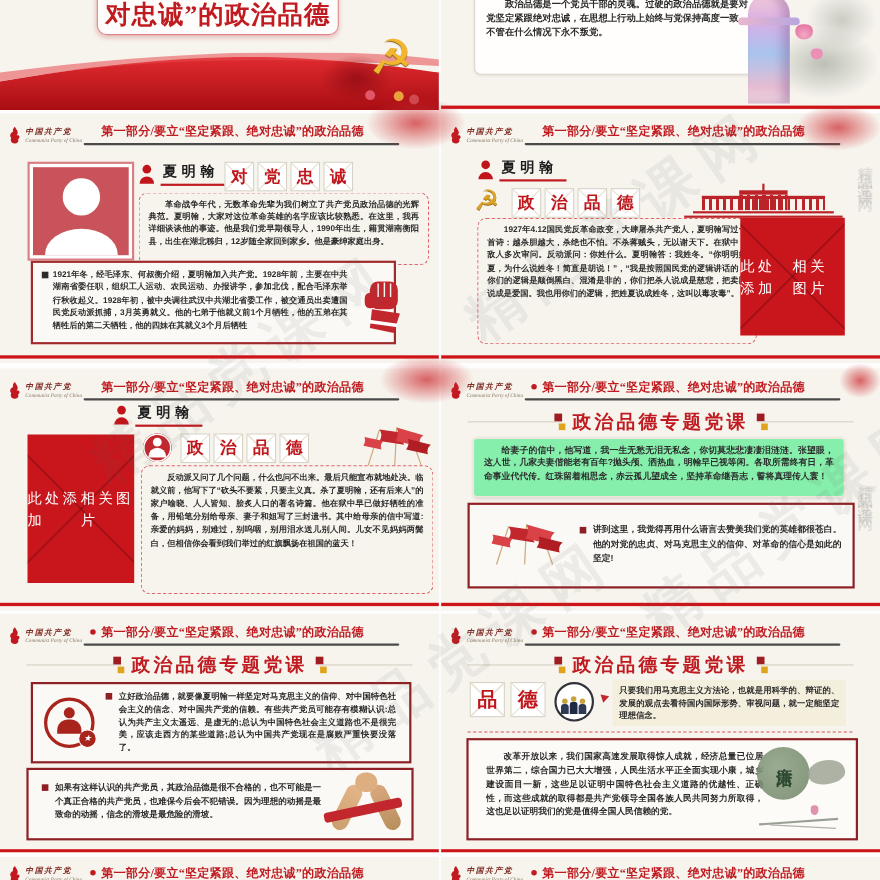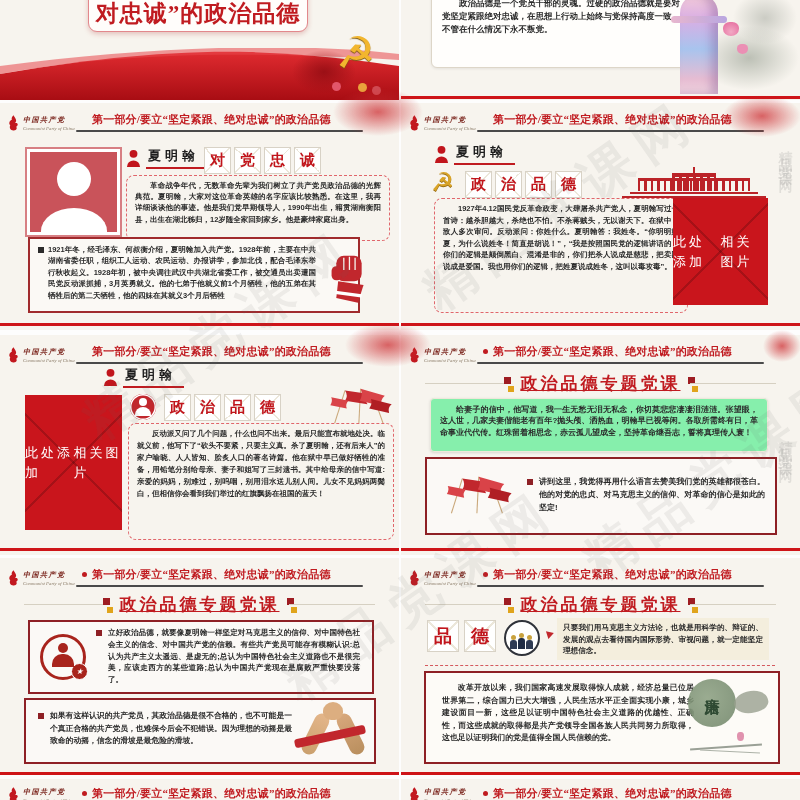--- a/index.html
+++ b/index.html
@@ -41,21 +41,21 @@
       linear-gradient(45deg,transparent 49.4%,rgba(0,0,0,.18) 49.4%,rgba(0,0,0,.18) 50.6%,transparent 50.6%),
       linear-gradient(135deg,transparent 49.4%,rgba(0,0,0,.18) 49.4%,rgba(0,0,0,.18) 50.6%,transparent 50.6%),#c9151c;
       color:#fff;display:flex;flex-direction:row;align-items:center;justify-content:center;
       font:400 13px "Liberation Serif",serif;letter-spacing:3px;line-height:20px;}
   .avatar{position:absolute;border:2px solid #d77f83;background:#fff;padding:3px;}
   .avatar-in{width:100%;height:100%;background:#c9535a;position:relative;overflow:hidden;}
   .avatar-in::before{content:"";position:absolute;left:50%;top:12%;width:34px;height:34px;margin-left:-17px;border-radius:50%;background:#fff;}
   .avatar-in::after{content:"";position:absolute;left:50%;bottom:-22px;width:66px;height:46px;margin-left:-33px;border-radius:50% 50% 0 0;background:#fff;}
   
   .titlebar{position:absolute;left:0;width:100%;height:24px;display:flex;align-items:center;justify-content:center;gap:7px;}
-  .sec-title{margin:0;font:700 17px "Liberation Serif",serif;color:#c01b20;letter-spacing:3px;white-space:nowrap;text-decoration:underline;}
+  .sec-title{margin:0;font:700 17px "Liberation Serif",serif;color:#c01b20;letter-spacing:3px;white-space:nowrap;}
   .dq-r{width:7px;height:7px;background:#9e1c22;display:inline-block;transform:translateY(-4px);}
   .dq-y{width:6px;height:6px;background:#e0a41c;display:inline-block;transform:translateY(4px);margin-left:-3px;}
   .t-ln{position:absolute;top:12px;width:86px;height:1px;background:#d6d0c2;}
   
   .emblem-glyph{position:absolute;font-size:26px;line-height:26px;color:#d9a428;text-shadow:0 1px 0 #9a6d12;}
   .badge-s{position:absolute;width:26px;height:26px;border-radius:50%;background:#c1272d;box-shadow:inset 0 0 0 1.5px #fff,inset 0 0 0 3px #c1272d;}
   .badge-s::before{content:"";position:absolute;left:50%;top:4px;width:8px;height:8px;margin-left:-4px;border-radius:50%;background:#fff;}
   .badge-s::after{content:"";position:absolute;left:50%;top:13px;width:16px;height:9px;margin-left:-8px;border-radius:8px 8px 0 0;background:#fff;}
   .badge-b{position:absolute;width:40px;height:40px;border-radius:50%;border:3px solid #a8241c;}
   .badge-b::before{content:"";position:absolute;left:50%;top:6px;width:10px;height:10px;margin-left:-5px;border-radius:50%;background:#a8241c;}

